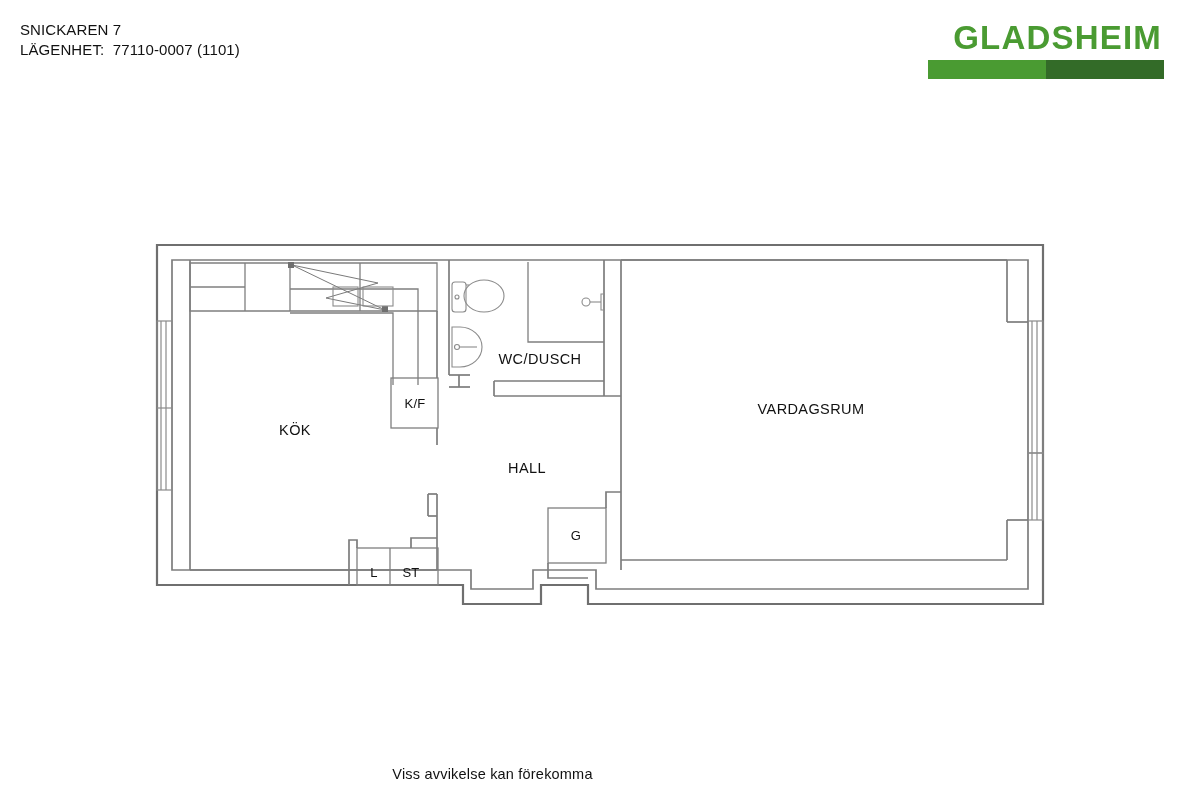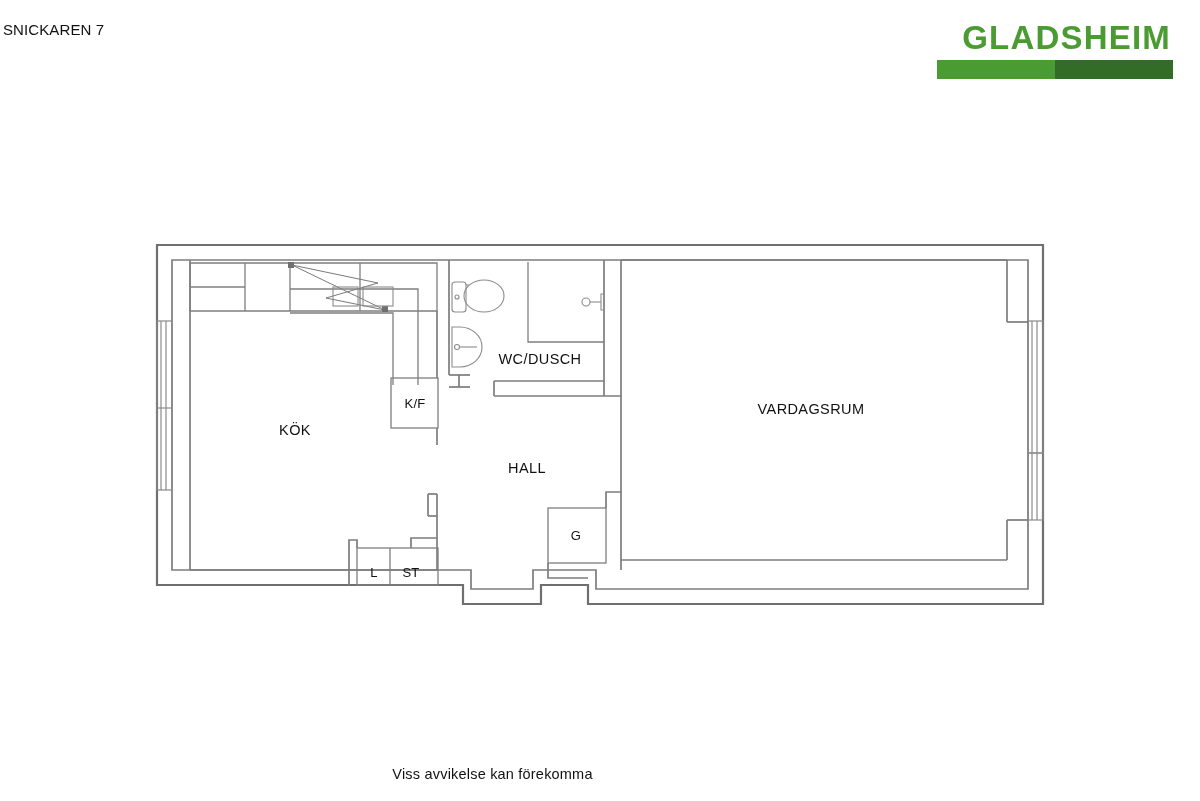--- a/index.html
+++ b/index.html
@@ -12,35 +12,35 @@
     height: 801px;
     position: relative;
     font-family: "Liberation Sans", sans-serif;
     color: #1a1a1a;
     overflow: hidden;
   }
 
   
   .header-block {
     position: absolute;
-    left: 3px;
+    left: 20px;
     top: 20px;
     line-height: 19.5px;
   }
   .header-line {
     font-size: 15px;
     letter-spacing: 0.1px;
     color: #111111;
     white-space: pre;
   }
 
   
   .logo-block {
     position: absolute;
-    right: 27px;
+    right: 36px;
     top: 20px;
     width: 236px;
     text-align: center;
   }
   .logo-word {
     font-size: 33px;
     font-weight: bold;
     letter-spacing: 1.2px;
     line-height: 36px;
     text-align: right;
@@ -122,20 +122,21 @@
     font-size: 14.5px;
     color: #111111;
     letter-spacing: 0.2px;
   }
 </style>
 </head>
 <body>
 
 <div class="header-block">
   <div class="header-line">SNICKAREN 7</div>
+  <div class="header-line">LÄGENHET:  77110-0007 (1101)</div>
 </div>
 
 <div class="logo-block">
   <div class="logo-word" style="color: rgb(74, 155, 50);">GLADSHEIM</div>
   <div class="logo-bar">
     <div class="logo-bar-left" id="bar-left" style="background: rgb(74, 155, 50);"></div>
     <div class="logo-bar-right" id="bar-right" style="background: rgb(51, 107, 40);"></div>
   </div>
 </div>
 

